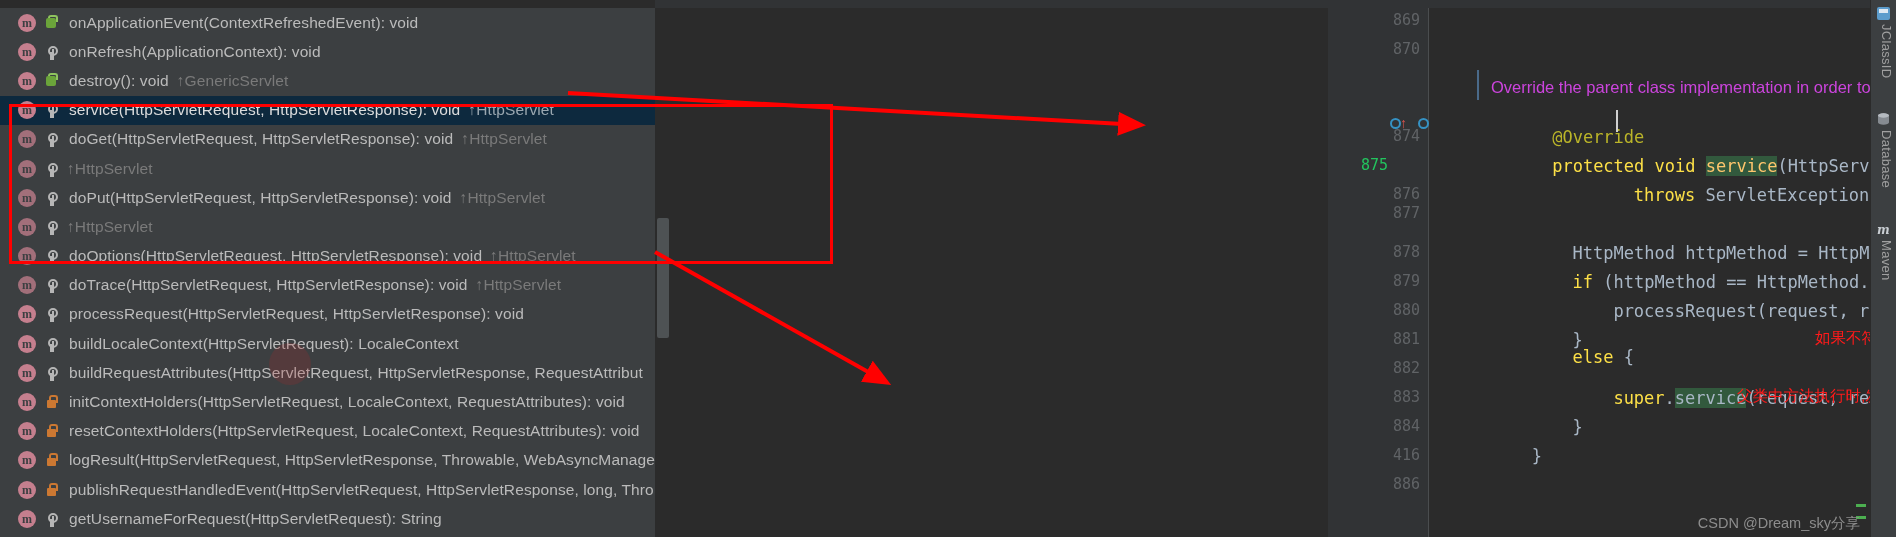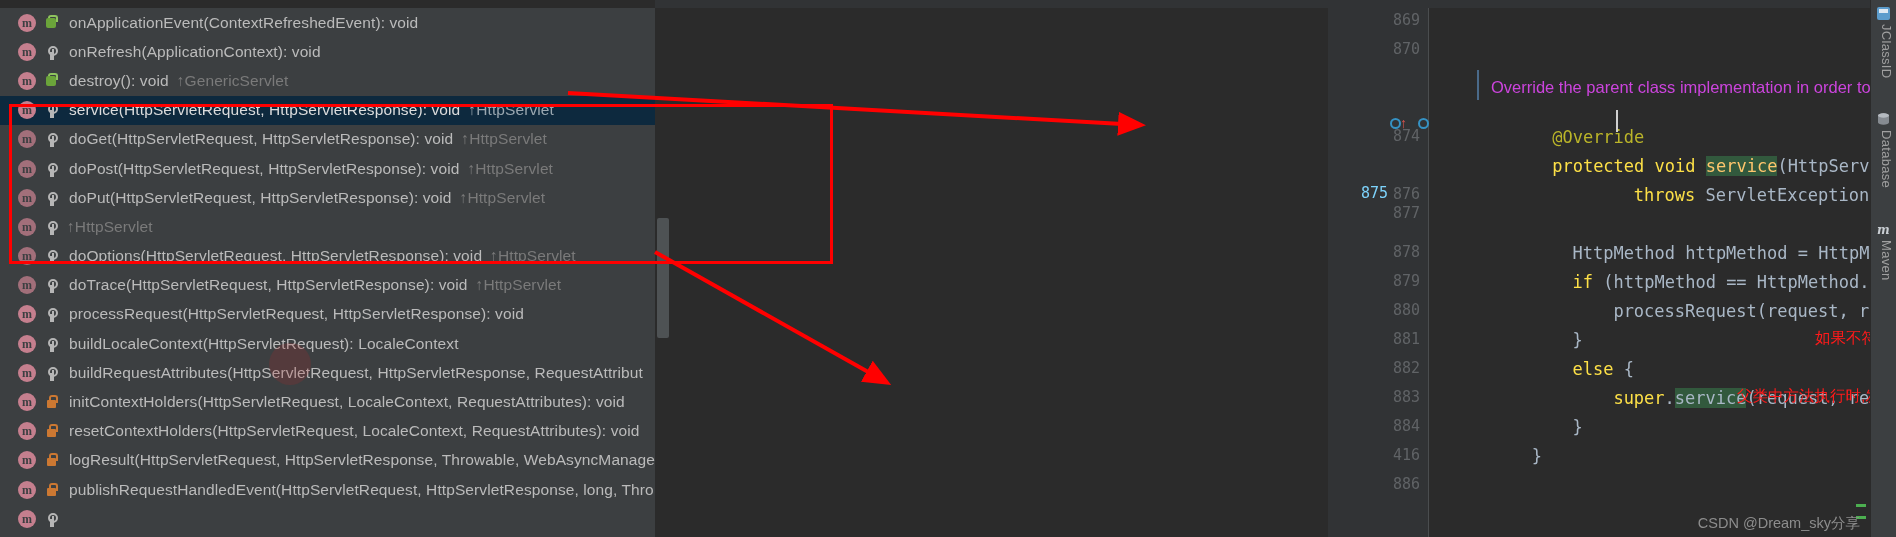--- a/index.html
+++ b/index.html
@@ -162,21 +162,20 @@
       </div>
       <div class="row">
         <span class="ic-method dim">m</span>
         <span class="ic-vis vis-key"></span>
         <span class="row-text">doGet(HttpServletRequest, HttpServletResponse): void</span>
         <span class="row-text sup" style="margin-left: 8px;">↑HttpServlet</span>
       </div>
       <div class="row">
         <span class="ic-method dim">m</span>
         <span class="ic-vis vis-key"></span>
-        <span class="row-text">doPost(HttpServletRequest, HttpServletResponse): void</span>
         <span class="row-text sup" style="margin-left: 8px;">↑HttpServlet</span>
       </div>
       <div class="row">
         <span class="ic-method dim">m</span>
         <span class="ic-vis vis-key"></span>
         <span class="row-text">doPut(HttpServletRequest, HttpServletResponse): void</span>
         <span class="row-text sup" style="margin-left: 8px;">↑HttpServlet</span>
       </div>
       <div class="row">
         <span class="ic-method dim">m</span>
@@ -226,32 +225,33 @@
         <span class="row-text">logResult(HttpServletRequest, HttpServletResponse, Throwable, WebAsyncManage</span>
       </div>
       <div class="row">
         <span class="ic-method">m</span>
         <span class="ic-vis vis-lock"></span>
         <span class="row-text">publishRequestHandledEvent(HttpServletRequest, HttpServletResponse, long, Thro</span>
       </div>
       <div class="row">
         <span class="ic-method">m</span>
         <span class="ic-vis vis-key"></span>
+        <span class="row-text">getUsernameForRequest(HttpServletRequest): String</span>
       </div>
     </div>
 
   <div class="anno-box"></div>
 
   <div class="editor">
     <div class="ed-topline"></div>
     <div class="gutter" id="gutter">
         <div class="gline" style="top: 3px;">869</div>
         <div class="gline" style="top: 32px;">870</div>
         <div class="gline" style="top: 119px;">874</div>
-        <div class="gline" style="top: 148px; color: #7dd3fc; width: 68px; margin-top: 28px;">875</div>
+        <div class="gline" style="top: 148px; color: #22c55e; width: 68px;">875</div>
         <div class="gline" style="top: 177px;">876</div>
         <div class="gline" style="top: 196px;">877</div>
         <div class="gline" style="top: 235px;">878</div>
         <div class="gline" style="top: 264px;">879</div>
         <div class="gline" style="top: 293px;">880</div>
         <div class="gline" style="top: 322px;">881</div>
         <div class="gline" style="top: 351px;">882</div>
         <div class="gline" style="top: 380px;">883</div>
         <div class="gline" style="top: 409px;">884</div>
         <div class="gline" style="top: 438px;">416</div>
@@ -284,21 +284,21 @@
 
     <div class="code-area" id="code-area">
         <div class="cline" style="top: 119px; left: 123.2px;"><span class="ann">@Override</span></div>
         <div class="cline" style="top: 148px; left: 123.2px;"><span class="kw">protected </span><span class="kw">void </span><span class="mth hl-green">service</span><span class="typ">(HttpServletRequest request, HttpServletResponse res</span></div>
         <div class="cline" style="top: 177px; left: 204.8px;"><span class="kw">throws </span><span class="typ">ServletException</span><span class="punc">,</span><span class="typ"> IOException {</span></div>
         <div class="cline" style="top: 206px; left: 62px;"></div>
         <div class="cline" style="top: 235px; left: 143.6px;"><span class="typ">HttpMethod httpMethod = HttpMethod.</span></div>
         <div class="cline" style="top: 264px; left: 143.6px;"><span class="kw">if </span><span class="typ">(httpMethod == HttpMethod.</span><span class="stat">PATCH</span></div>
         <div class="cline" style="top: 293px; left: 184.4px;"><span class="typ">processRequest(request, response);</span></div>
         <div class="cline" style="top: 322px; left: 143.6px;"><span class="typ">}</span></div>
-        <div class="cline" style="top: 351px; left: 143.6px;"><span class="kw">else </span><span class="typ">{</span></div>
+        <div class="cline" style="top: 339px; left: 143.6px;"><span class="kw">else </span><span class="typ">{</span></div>
         <div class="cline" style="top: 380px; left: 184.4px;"><span class="kw">super</span><span class="typ">.</span><span class="typ hl-green">service</span><span class="typ">(request, response);</span></div>
         <div class="cline" style="top: 409px; left: 143.6px;"><span class="typ">}</span></div>
         <div class="cline" style="top: 438px; left: 102.8px;"><span class="typ">}</span></div>
       </div>
 
     <div class="note-bar"></div>
     <div class="purple-note">Override the parent class implementation in order to intercept PATCH requests.</div>
 
     <div class="caret" style="left:961px; top:102px;"></div>
 

